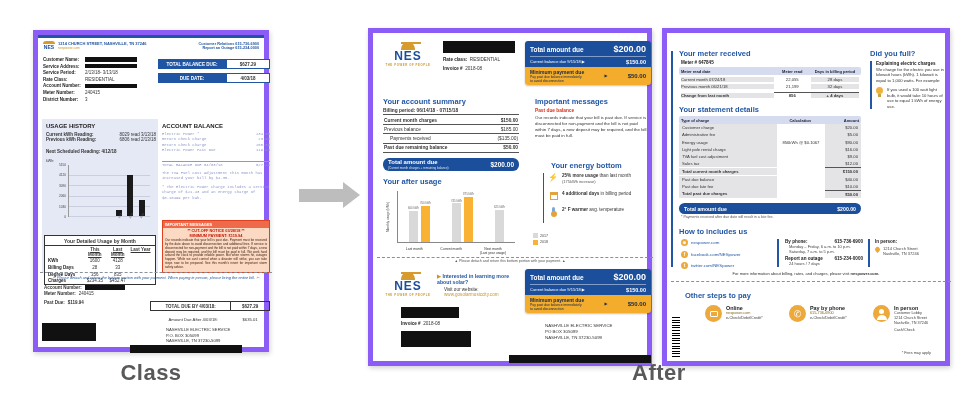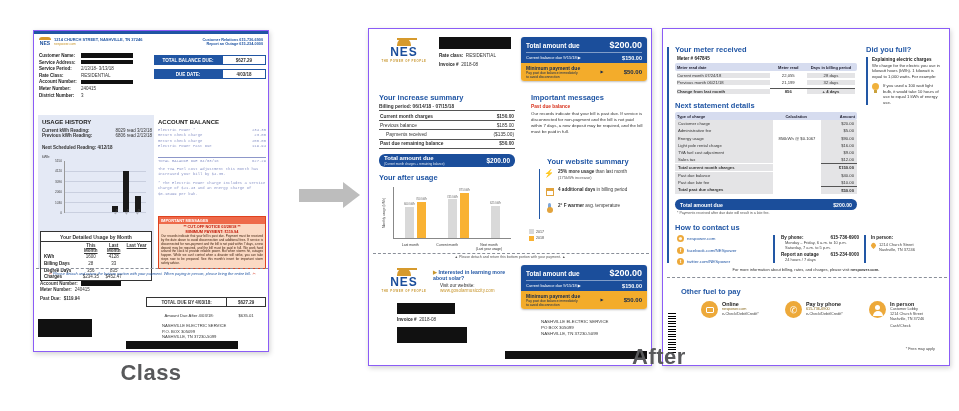--- a/index.html
+++ b/index.html
@@ -1,18 +1,18 @@
 <!DOCTYPE html>
 <html><head>
 <meta charset="utf-8">
 <style>
 *{box-sizing:border-box;margin:0;padding:0}
 html,body{width:959px;height:411px;background:#fff;font-family:"Liberation Sans",sans-serif;position:relative;overflow:hidden}
 .abs{position:absolute}
-.page{position:absolute;background:#fff;border:1px solid #8b5cf6;box-shadow:1px 2px 5px rgba(0,0,0,.18)}
+.page{position:absolute;background:#fff;border:5px solid #8b5cf6;box-shadow:1px 2px 5px rgba(0,0,0,.18)}
 .big-label{position:absolute;font-size:22px;font-weight:bold;color:#58595b;text-align:center;letter-spacing:.5px}
 
 .btitle{color:#2257a5;font-weight:bold;font-size:7.5px}.gold{color:#c8962e}.red{color:#d8341f}
 .pill-total{background:#1b4e9b;border-radius:6px;color:#fff;display:flex;align-items:center;justify-content:space-between;padding:0 5px}
 .redact{background:#111;position:absolute}
 .dashsep{position:absolute;border-top:1px dashed #8a8f99}
 
 #arrow-body{left:299px;top:189px;width:44px;height:13px;background:#bdbdbd}
 #arrow-head{left:343px;top:182px;width:0;height:0;border-top:13px solid transparent;border-bottom:13px solid transparent;border-left:17px solid #bdbdbd}
 
@@ -358,21 +358,21 @@
       <div>
         <div class="l1">Minimum payment due</div>
         <div class="l2"><span>Pay past due balance immediately</span></div>
         <div class="l2">to avoid disconnection</div>
       </div>
       <span style="font-size:4px">▶</span>
       <span class="v">$50.00</span>
     </div>
   </div>
 
-  <div class="abs btitle" style="left:10px;top:64px">Your increase summary</div>
+  <div class="abs btitle" style="left:10px;top:64px">Your account summary</div>
   <div class="abs" style="left:10px;top:75px;font-size:4.8px;font-weight:bold;border-bottom:1px solid #555;width:136px;padding-bottom:1px">
     <span>Billing period:</span>&nbsp;<span>06/14/18 - 07/15/18</span>
   </div>
   <div class="abs" id="a1-rows" style="left:10px;top:83px;width:136px">
       <div class="sum-row bold">
         <span class="sl">Current month charges</span>
         <span>$150.00</span>
       </div>
       <div class="sum-row">
         <span class="sl">Previous balance</span>
@@ -441,21 +441,21 @@
           <span class="leg-sw" style="background: rgb(217, 217, 217);"></span>
           <span>2017</span>
         </div>
         <div class="leg-row">
           <span class="leg-sw" style="background: rgb(249, 178, 51);"></span>
           <span>2018</span>
         </div>
       </div>
   </div>
 
-  <div class="abs btitle" style="left:178px;top:128px">Your website summary</div>
+  <div class="abs btitle" style="left:178px;top:128px">Your energy bottom</div>
   <div class="abs" style="left:170px;top:140px;width:106px;border-left:1px solid #2257a5;padding-left:5px">
     <div class="es-item">
       <div class="es-icon" style="color:#e2a33c;font-size:8px">⚡</div>
       <div class="es-text"><b>25% more usage</b><span> than last month</span><br><span style="font-size:4px;color:#555">(175kWh increase)</span></div>
     </div>
     <div class="es-item">
       <div class="es-icon">
           <div class="cal-icon"></div>
         </div>
       <div class="es-text"><b>4 additional days</b><span> in billing period</span></div>
@@ -534,21 +534,21 @@
         <div class="m-c2">21,199</div>
         <div class="m-c3 cell-pill">32 days</div>
       </div>
       <div class="m-row" style="font-weight: bold;">
         <div class="m-c1 cell-pill">Change from last month</div>
         <div class="m-c2" style="border-top: 1px solid rgb(85, 85, 85);">856</div>
         <div class="m-c3 cell-pill" style="border-top: 1px solid rgb(85, 85, 85);">+ 4 days</div>
       </div>
     </div>
 
-  <div class="abs btitle" style="left:12px;top:72px">Next statement details</div>
+  <div class="abs btitle" style="left:12px;top:72px">Your statement details</div>
   <div class="abs" id="a2-stmt" style="left:12px;top:83px;width:182px">
       <div class="tbl-head">
         <div class="s-c1">Type of charge</div>
         <div class="s-c2">Calculation</div>
         <div class="s-c3">Amount</div>
       </div>
       <div class="s-row">
         <div class="s-c1 cell-pill">Customer charge</div>
         <div class="s-c2"></div>
         <div class="s-c3 cell-pill">$20.00</div>
@@ -608,21 +608,21 @@
   <div class="abs btitle" style="left:203px;top:16px">Did you full?</div>
   <div class="abs" id="dyk-box" style="left:203px;top:28px;width:76px">
     <div class="dyk-h">Explaining electric charges</div>
     <div class="dyk-b">We charge for the electric you use in kilowatt hours (kWh). 1 kilowatt is equal to 1,000 watts. For example:</div>
     <div style="display:flex;gap:4px;margin-top:4px;align-items:flex-start">
       <div class="bulb"></div>
       <div class="dyk-b" style="margin-top:0">If you used a 100 watt light bulb, it would take 10 hours of use to equal 1 kWh of energy use.</div>
     </div>
   </div>
 
-  <div class="abs btitle" style="left:12px;top:194px">How to contact us</div>
+  <div class="abs btitle" style="left:12px;top:194px">How to includes us</div>
   <div class="abs" style="left:14px;top:206px;width:92px">
     <div class="c-item">
         <div class="c-dot">⊕</div>
         <span class="c-link">nespower.com</span>
       </div>
     <div class="c-item">
         <div class="c-dot">f</div>
         <span class="c-link">facebook.com/NESpower</span>
       </div>
     <div class="c-item">
@@ -648,21 +648,21 @@
   <div class="abs" style="left:208px;top:206px;width:72px">
     <div class="ph-h">In person:</div>
     <div style="display:flex;gap:3px;margin-top:2px">
       <div style="width:5px;height:5px;border-radius:50% 50% 50% 0;background:#eda93a;transform:rotate(-45deg);flex:none;margin-top:1px"></div>
       <div class="ph-s"><span>1214 Church Street</span><br><span>Nashville, TN 37246</span></div>
     </div>
   </div>
   <div class="abs" style="left:0;top:238px;width:100%;text-align:center;font-size:4px;color:#333"><span>For more information about billing, rates, and charges, please visit </span><b>nespower.com.</b></div>
   <div class="dashsep" style="left:4px;top:248px;width:280px"></div>
 
-  <div class="abs btitle" style="left:18px;top:258px">Other fuel to pay</div>
+  <div class="abs btitle" style="left:18px;top:258px">Other steps to pay</div>
   <div class="pay-col" style="left:38px;top:272px;width:78px">
     <div class="pay-circle">
         <div class="screen-icon"></div>
       </div>
     <div>
       <div class="pay-h">Online</div>
       <div class="pay-l">nespower.com</div>
       <div class="pay-l2">e-Check/Debit/Credit*</div>
     </div>
   </div>
@@ -684,13 +684,13 @@
       <div class="pay-l2">1214 Church Street</div>
       <div class="pay-l2">Nashville, TN 37246</div>
       <div class="pay-l2" style="margin-top:2px">Cash/Check</div>
     </div>
   </div>
   <div class="abs" style="right:14px;top:318px;font-size:3.8px;color:#444">* Fees may apply</div>
   <div id="barcode"></div>
 </div>
 
 <div class="big-label" id="lbl-before" style="left:33px;top:360px;width:236px">Class</div>
-<div class="big-label" id="lbl-after" style="left:368px;top:344px;width:582px">After</div>
+<div class="big-label" id="lbl-after" style="left:368px;top:360px;width:582px">After</div>
 
 </body></html>

